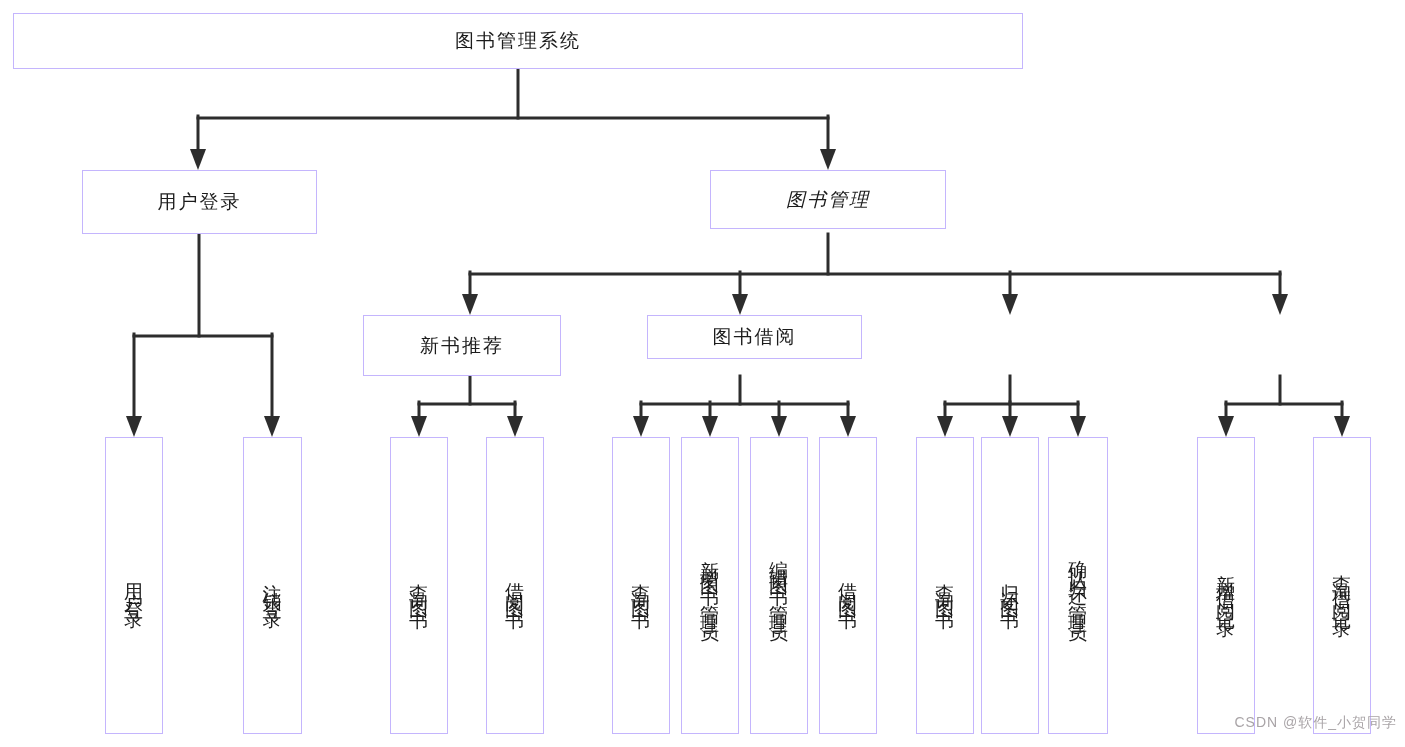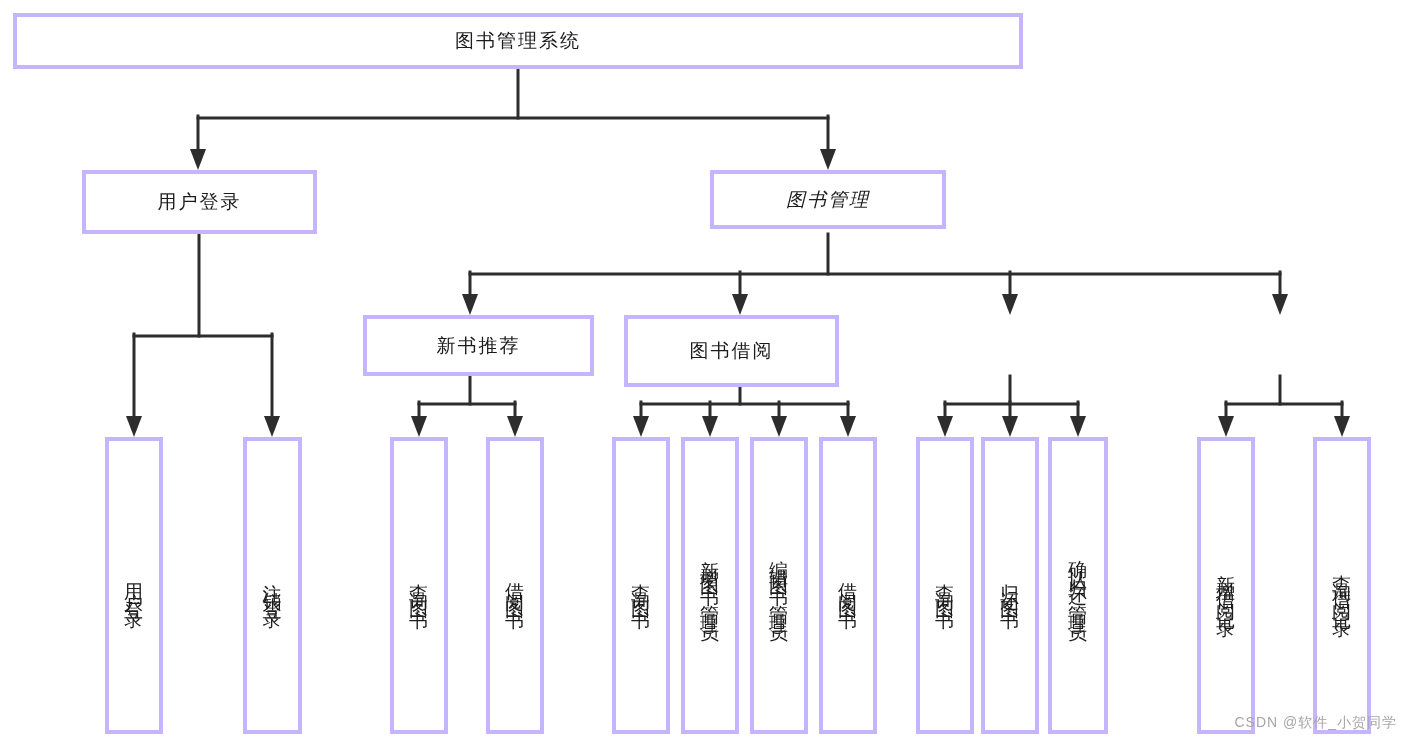--- a/index.html
+++ b/index.html
@@ -19,21 +19,21 @@
     position: absolute;
     left: 0;
     top: 0;
     width: 1405px;
     height: 747px;
     pointer-events: none;
   }
   .box {
     position: absolute;
     box-sizing: border-box;
-    border: 4px solid #c4b5fd;
+    border: 1px solid #c4b5fd;
     background: #ffffff;
     display: flex;
     align-items: center;
     justify-content: center;
     color: #1c1c1c;
   }
   .box.h .label {
     font-size: 19px;
     letter-spacing: 2px;
     white-space: nowrap;
@@ -121,24 +121,24 @@
     <span class="label">图书管理系统</span>
   </div>
 
   <div class="box h" style="left:82px; top:170px; width:235px; height:64px;">
     <span class="label">用户登录</span>
   </div>
   <div class="box h" style="left:710px; top:170px; width:236px; height:59px;font-style:italic;">
     <span class="label">图书管理</span>
   </div>
 
-  <div class="box h" style="left:363px; top:315px; width:231px; height:61px;">
+  <div class="box h" style="left:363px; top:315px; width:198px; height:61px;">
     <span class="label">新书推荐</span>
   </div>
-  <div class="box h" style="left:624px; top:315px; width:215px; height:72px;">
+  <div class="box h" style="left:647px; top:315px; width:215px; height:44px;">
     <span class="label">图书借阅</span>
   </div>
 
   <div class="box v" style="left:105px; top:437px; width:58px; height:297px;">
     <span class="label">用户登录</span>
   </div>
   <div class="box v" style="left:243px; top:437px; width:59px; height:297px;">
     <span class="label">注销登录</span>
   </div>
 

